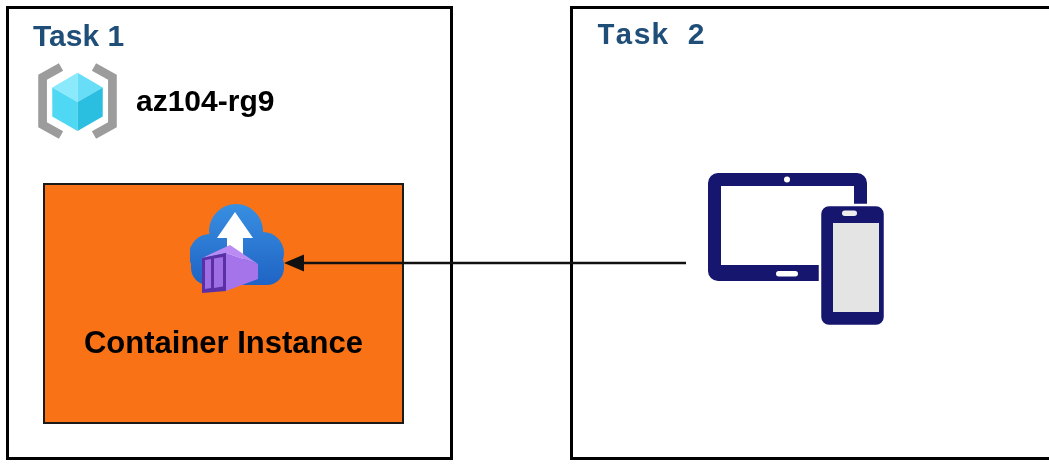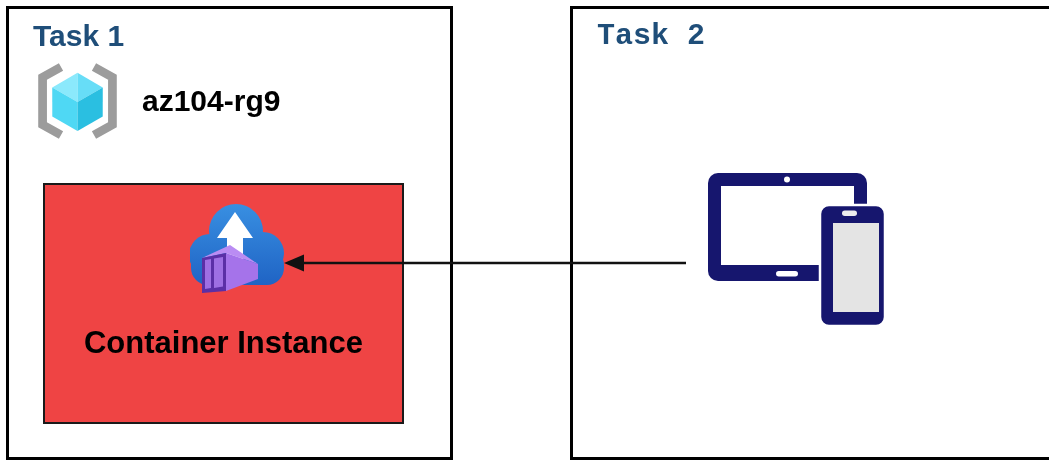--- a/index.html
+++ b/index.html
@@ -31,34 +31,34 @@
     font-weight: bold;
     color: #1F4E79;
     letter-spacing: 0px;
   }
   .rg-row {
     position: absolute;
     left: 20px;
     top: 52px;
     display: flex;
     align-items: center;
-    gap: 16px;
+    gap: 10px;
   }
   .rg-label {
     font-size: 30px;
     font-weight: bold;
     color: #000000;
   }
   .ci-box {
     position: absolute;
     left: 34px;
     top: 174px;
     width: 361px;
     height: 241px;
-    background: #ef4444;
+    background: #f97316;
     border: 2.5px solid #1a1a1a;
   }
   .aci-icon {
     position: absolute;
     left: 145px;
     top: 13px;
   }
   .ci-label {
     position: absolute;
     left: 0;

